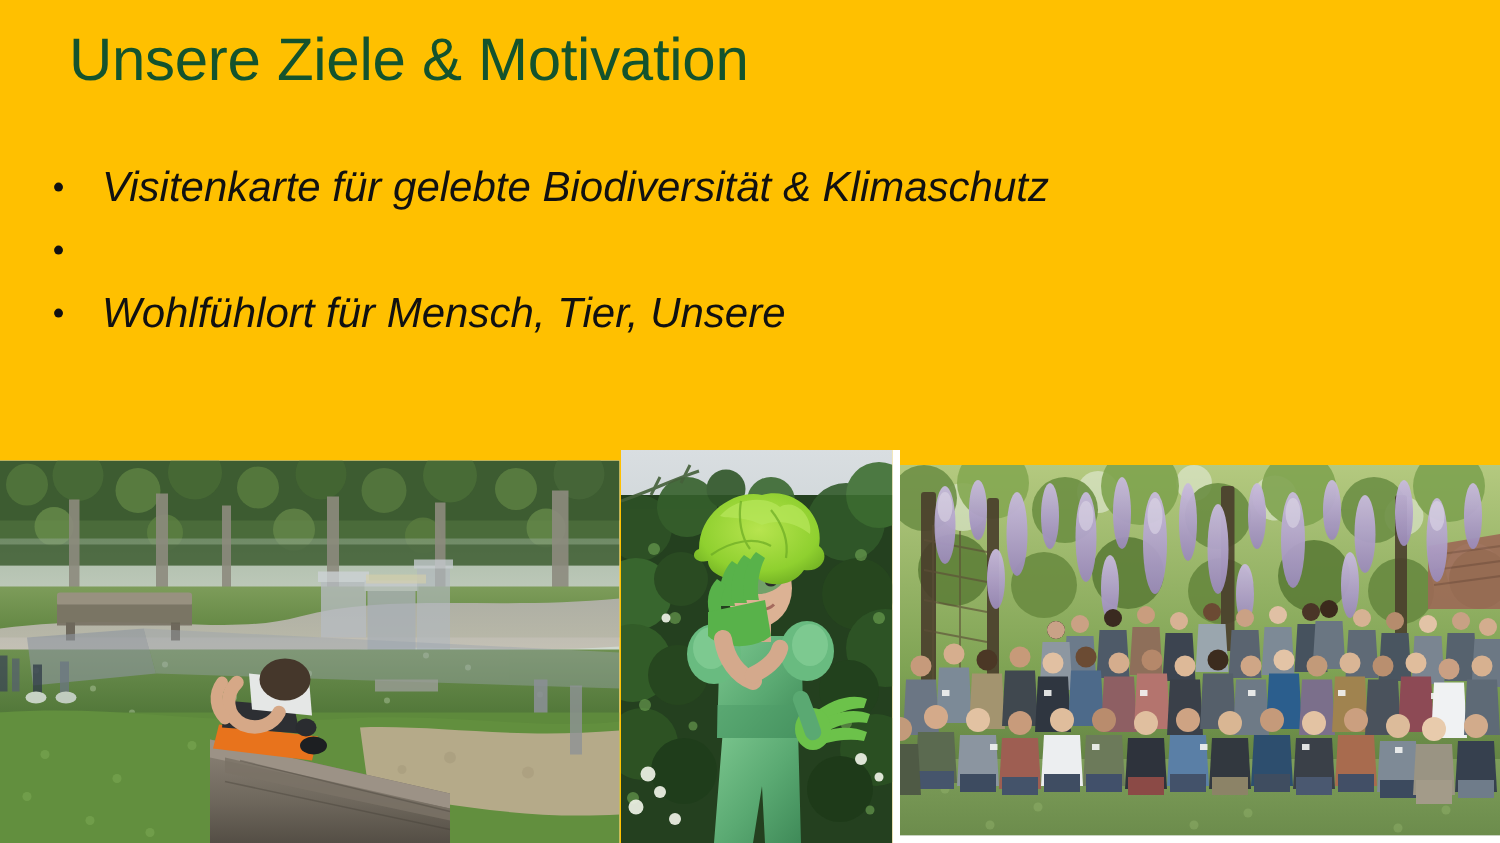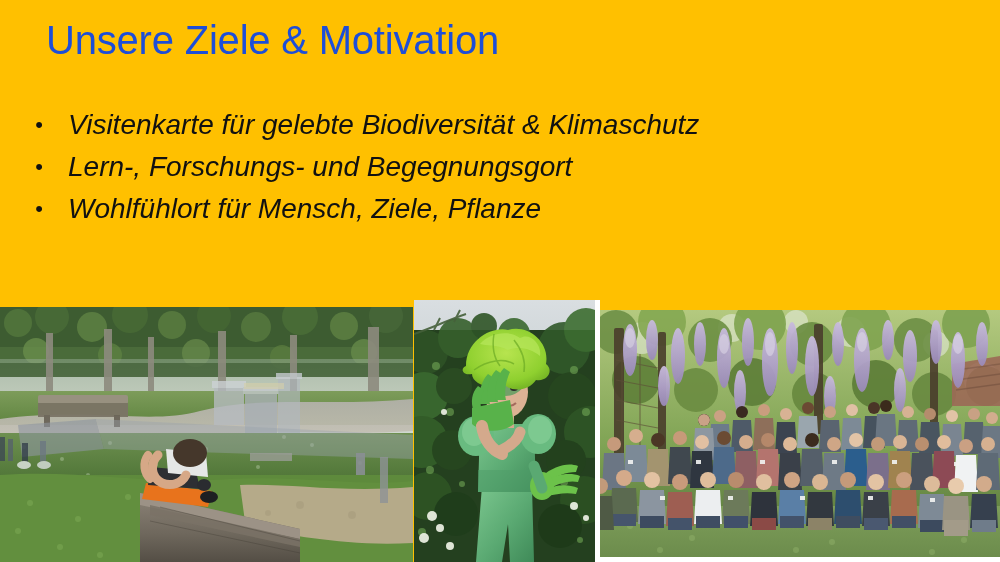--- a/index.html
+++ b/index.html
@@ -20,21 +20,21 @@
   }
   
   .slide-title {
     position: absolute;
     left: 46px;
     top: 16px;
     width: 900px;
     font-size: 40px;
     line-height: 1.2;
     font-weight: 400;
-    color: #1d4ed8;
+    color: #14532d;
     letter-spacing: -0.2px;
     white-space: nowrap;
   }
   
   .bullet-list {
     position: absolute;
     left: 24px;
     top: 104px;
     width: 900px;
     margin: 0;
@@ -114,25 +114,24 @@
 
   <div class="slide-title">Unsere Ziele &amp; Motivation</div>
 
   <ul class="bullet-list">
     <li class="bullet-item">
       <span class="bullet-marker">•</span>
       <span class="bullet-text">Visitenkarte für gelebte Biodiversität &amp; Klimaschutz</span>
     </li>
     <li class="bullet-item">
       <span class="bullet-marker">•</span>
-      <span class="bullet-text">Lern-, Forschungs- und Begegnungsgort</span>
     </li>
     <li class="bullet-item">
       <span class="bullet-marker">•</span>
-      <span class="bullet-text">Wohlfühlort für Mensch, Ziele, Pflanze</span>
+      <span class="bullet-text">Wohlfühlort für Mensch, Tier, Unsere</span>
     </li>
   </ul>
 
   <div class="photo-strip">
 
     <div class="photo photo-orchard" aria-label="Streuobstwiese mit Holzbank, Person sitzt auf der Bank, Wege und Bienenstöcke im Hintergrund">
       <svg viewBox="0 0 413 255" preserveAspectRatio="xMidYMid slice" role="img">
         <defs>
           <linearGradient id="o-sky" x1="0" y1="0" x2="0" y2="1">
             <stop offset="0%" stop-color="#8fa58b"></stop>

